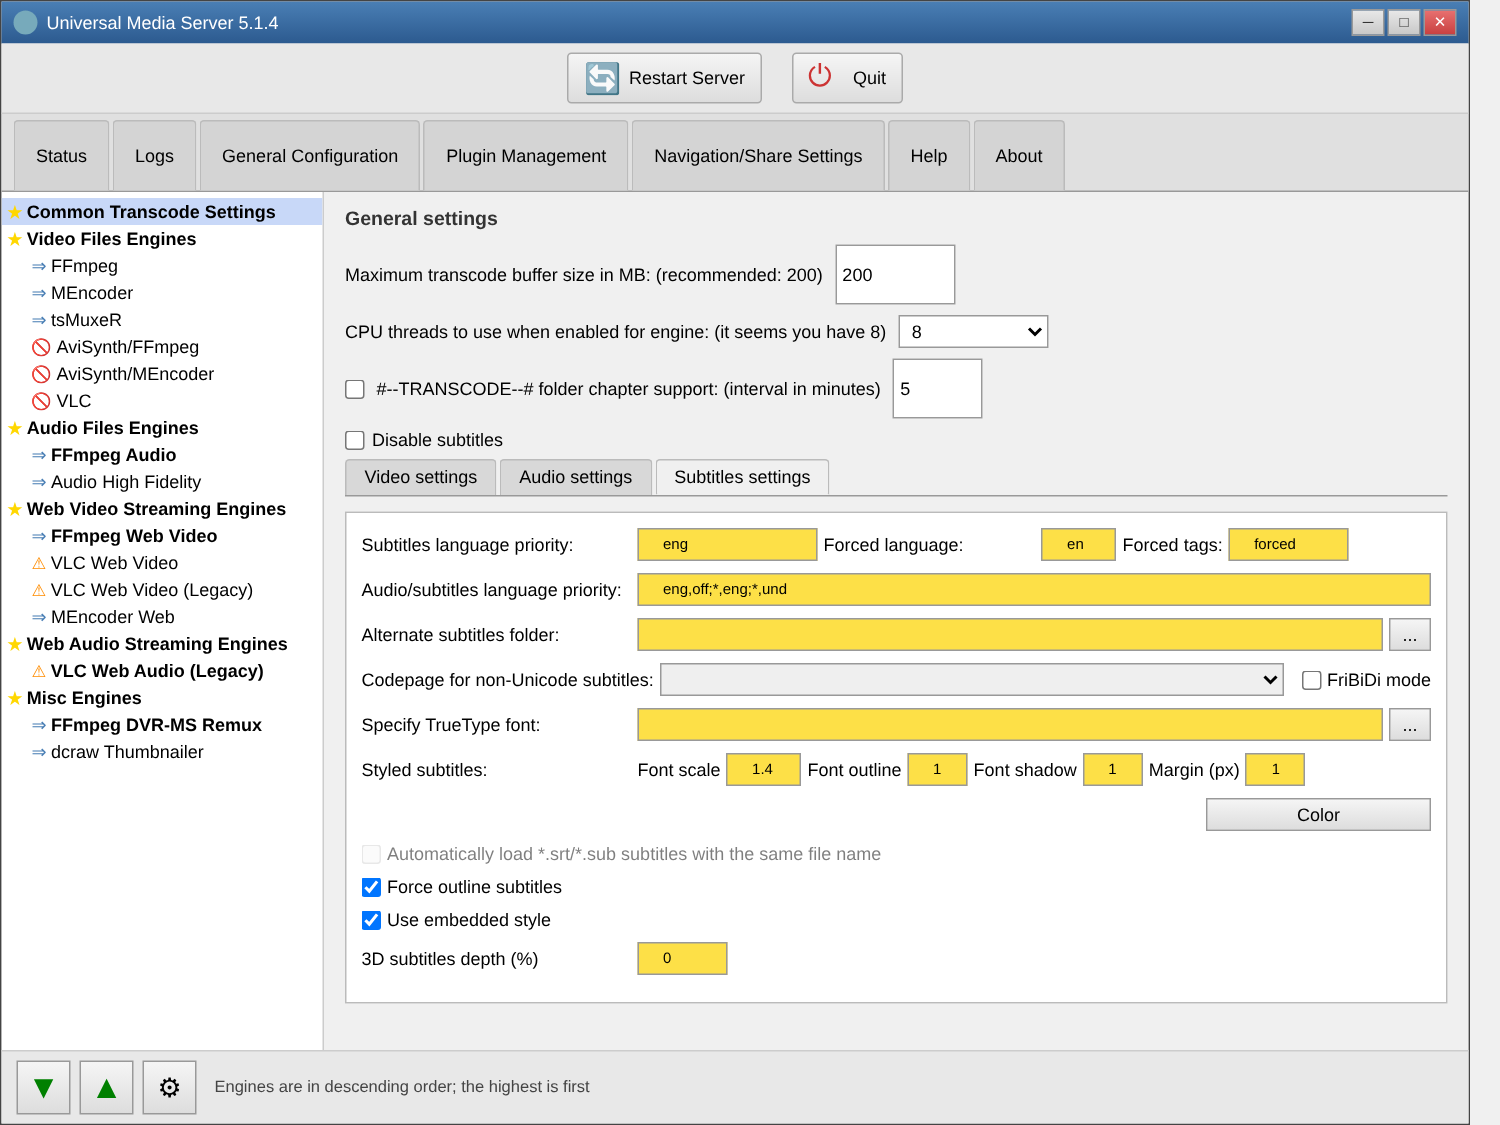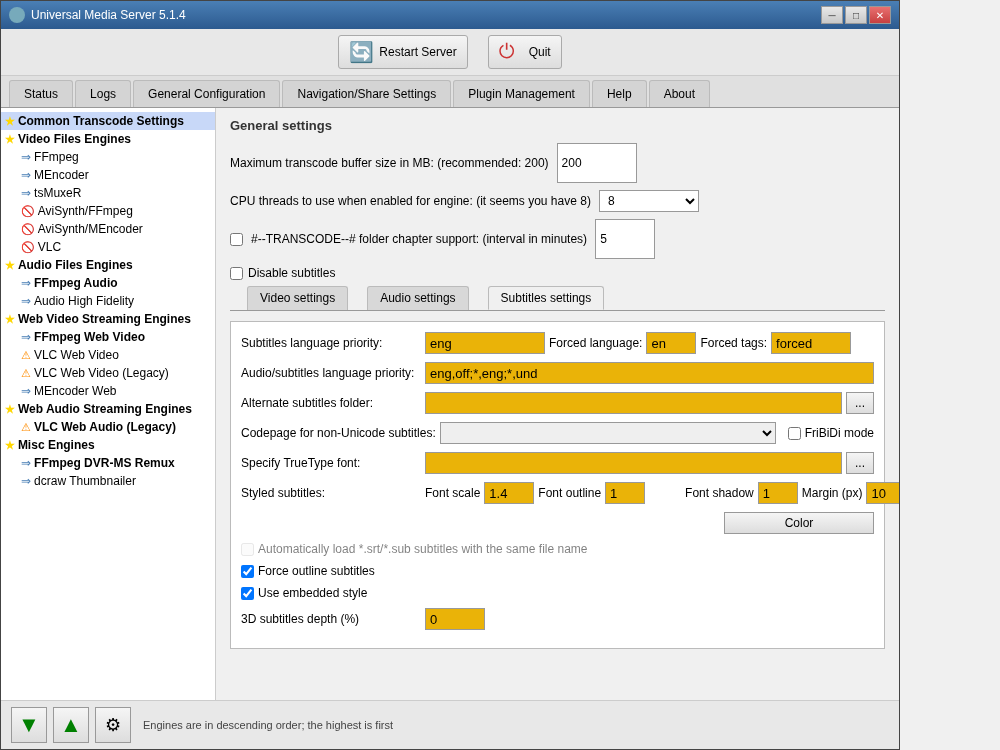--- a/index.html
+++ b/index.html
@@ -5,21 +5,21 @@
     * { box-sizing: border-box; margin: 0; padding: 0; }
     body {
       font-family: 'Segoe UI', Tahoma, sans-serif;
       font-size: 12px;
       background: #f0f0f0;
       width: 1000px;
       height: 750px;
       overflow: hidden;
     }
     .window {
-      width: 900px;
+      width: 980px;
       height: 750px;
       border: 1px solid #444;
       display: flex;
       flex-direction: column;
       background: #f0f0f0;
     }
     .title-bar {
       background: linear-gradient(to bottom, #4a7fb5, #2c5a8f);
       color: white;
       padding: 4px 8px;
@@ -92,21 +92,21 @@
       font-size: 20px;
     }
     .tabs-bar {
       display: flex;
       background: #e0e0e0;
       border-bottom: 1px solid #999;
       padding: 0 8px;
       flex-shrink: 0;
     }
     .tab {
-      padding: 6px 14px;
+      padding: 16px 14px;
       border: 1px solid #bbb;
       border-bottom: none;
       background: #d4d4d4;
       cursor: pointer;
       margin-right: 2px;
       border-radius: 3px 3px 0 0;
       font-size: 12px;
       margin-top: 4px;
     }
     .tab.active {
@@ -194,21 +194,20 @@
     }
     .inner-tab {
       padding: 4px 12px;
       border: 1px solid #bbb;
       border-bottom: none;
       background: #d8d8d8;
       cursor: pointer;
       margin-right: 2px;
       border-radius: 3px 3px 0 0;
       font-size: 12px;
-      margin-left: 17px;
     }
     .inner-tab.active {
       background: #f0f0f0;
       border-bottom: 1px solid #f0f0f0;
     }
     .settings-panel {
       background: white;
       border: 1px solid #bbb;
       padding: 10px;
     }
@@ -217,23 +216,23 @@
       align-items: center;
       margin-bottom: 8px;
       gap: 4px;
     }
     .settings-label {
       font-size: 12px;
       min-width: 180px;
     }
     .settings-input {
       border: 1px solid #999;
-      background: #eab308;
-      padding: 2px 4px;
-      font-size: 13px;
+      background: #fde047;
+      padding: 2px 16px;
+      font-size: 10px;
       height: 22px;
     }
     .settings-input-full {
       flex: 1;
     }
     .btn-ellipsis {
       border: 1px solid #999;
       background: linear-gradient(to bottom, #f5f5f5, #ddd);
       padding: 2px 8px;
       cursor: pointer;
@@ -311,22 +310,22 @@
     <div class="toolbar-btn">
       <span class="quit-icon">⏻</span>
       <span>Quit</span>
     </div>
   </div>
 
   <div class="tabs-bar">
     <div class="tab">Status</div>
     <div class="tab">Logs</div>
     <div class="tab">General Configuration</div>
+    <div class="tab">Plugin Management</div>
     <div class="tab">Navigation/Share Settings</div>
-    <div class="tab">Plugin Management</div>
     <div class="tab">Help</div>
     <div class="tab">About</div>
   </div>
 
   <div class="main-content">
 
     <div class="sidebar">
       <div class="sidebar-item category selected">
         <span class="star-icon">★</span>
         <span>Common Transcode Settings</span>
@@ -441,21 +440,21 @@
         <div class="inner-tab">Audio settings</div>
         <div class="inner-tab active">Subtitles settings</div>
       </div>
 
       <div class="settings-panel">
 
         <div class="settings-row">
           <span class="settings-label">Subtitles language priority:</span>
           <input class="settings-input" style="width: 120px;" value="eng">
           <span style="white-space:nowrap;">Forced language:</span>
-          <input class="settings-input" style="width: 50px;" value="en">
+          <input class="settings-input" style="width: 50px; margin-left: 48px;" value="en">
           <span style="white-space:nowrap;">Forced tags:</span>
           <input class="settings-input" style="width: 80px;" value="forced">
         </div>
 
         <div class="settings-row">
           <span class="settings-label">Audio/subtitles language priority:</span>
           <input class="settings-input settings-input-full" value="eng,off;*,eng;*,und" style="flex: 1 1 0%;">
         </div>
 
         <div class="settings-row">
@@ -480,21 +479,21 @@
           <input class="settings-input settings-input-full" style="flex: 1 1 0%;">
           <button class="btn-ellipsis">...</button>
         </div>
 
         <div class="settings-row">
           <span class="settings-label">Styled subtitles:</span>
           <span style="white-space:nowrap;">Font scale</span>
           <input class="settings-input" style="width: 50px;" value="1.4">
           <span style="white-space:nowrap;">Font outline</span>
           <input class="settings-input" style="width: 40px;" value="1">
-          <span style="white-space:nowrap;margin-left:36px;">Font shadow</span>
+          <span style="white-space:nowrap;">Font shadow</span>
           <input class="settings-input" style="width: 40px;" value="1">
           <span style="white-space:nowrap;">Margin (px)</span>
           <input class="settings-input" style="width: 40px;" value="10">
         </div>
 
         <div class="settings-row">
           <span class="settings-label"></span>
           <button class="color-btn" style="margin-left:auto;width:150px;">Color</button>
         </div>
 

